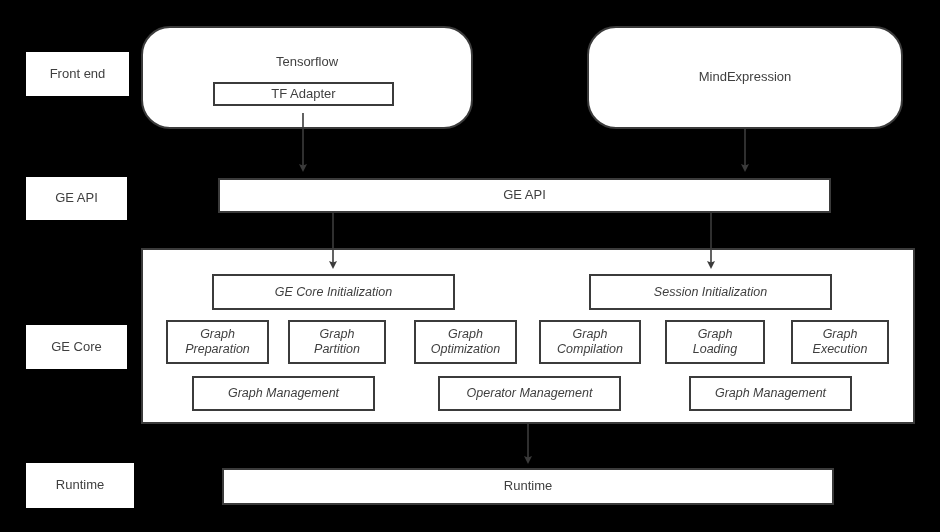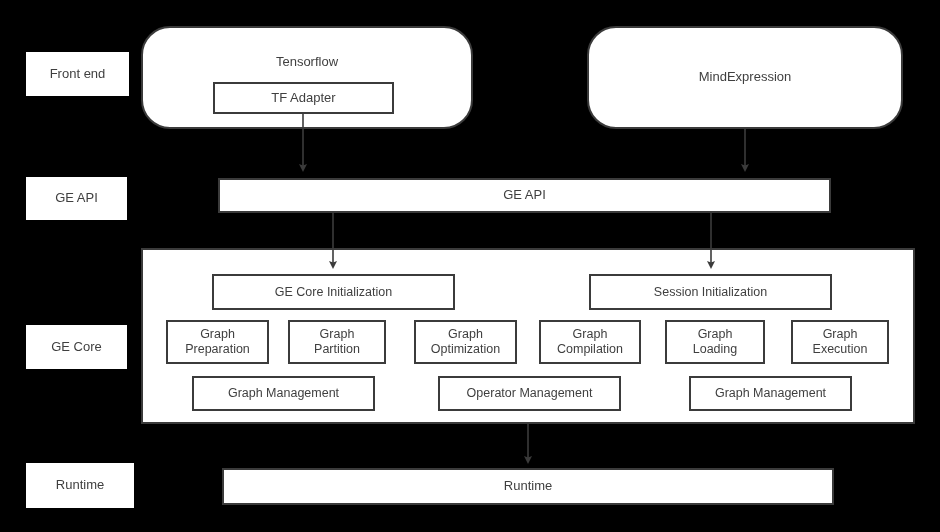--- a/index.html
+++ b/index.html
@@ -74,20 +74,21 @@
     background: #ffffff;
     border: 2px solid #3b3b3b;
     color: #3f3f3f;
     display: flex;
     align-items: center;
     justify-content: center;
     text-align: center;
     font-size: 12.5px;
     line-height: 1.2;
     white-space: pre-line;
+    font-style: italic;
   }
   .module.wide { font-size: 12.5px; }
 
   
   #arrows {
     position: absolute;
     left: 0;
     top: 0;
     width: 940px;
     height: 532px;
@@ -112,21 +113,21 @@
   </div>
 
   <div class="box noborder stage-label" style="left:26px; top:463px; width:108px; height:45px;">
     <span>Runtime</span>
   </div>
 
   <div class="box bordered frontend-container" style="left:141px; top:26px; width:332px; height:103px;">
     <span>Tensorflow</span>
   </div>
 
-  <div class="box bordered subbox" style="left:213px; top:82px; width:181px; height:32px;">
+  <div class="box bordered subbox" style="left:213px; top:82px; width:181px; height:24px;">
     <span>TF Adapter</span>
   </div>
 
   <div class="box bordered frontend-container frontend-centered" style="left:587px; top:26px; width:316px; height:103px;">
     <span>MindExpression</span>
   </div>
 
   <div class="box bordered subbox" style="left:218px; top:178px; width:613px; height:35px;">
     <span>GE API</span>
   </div>

